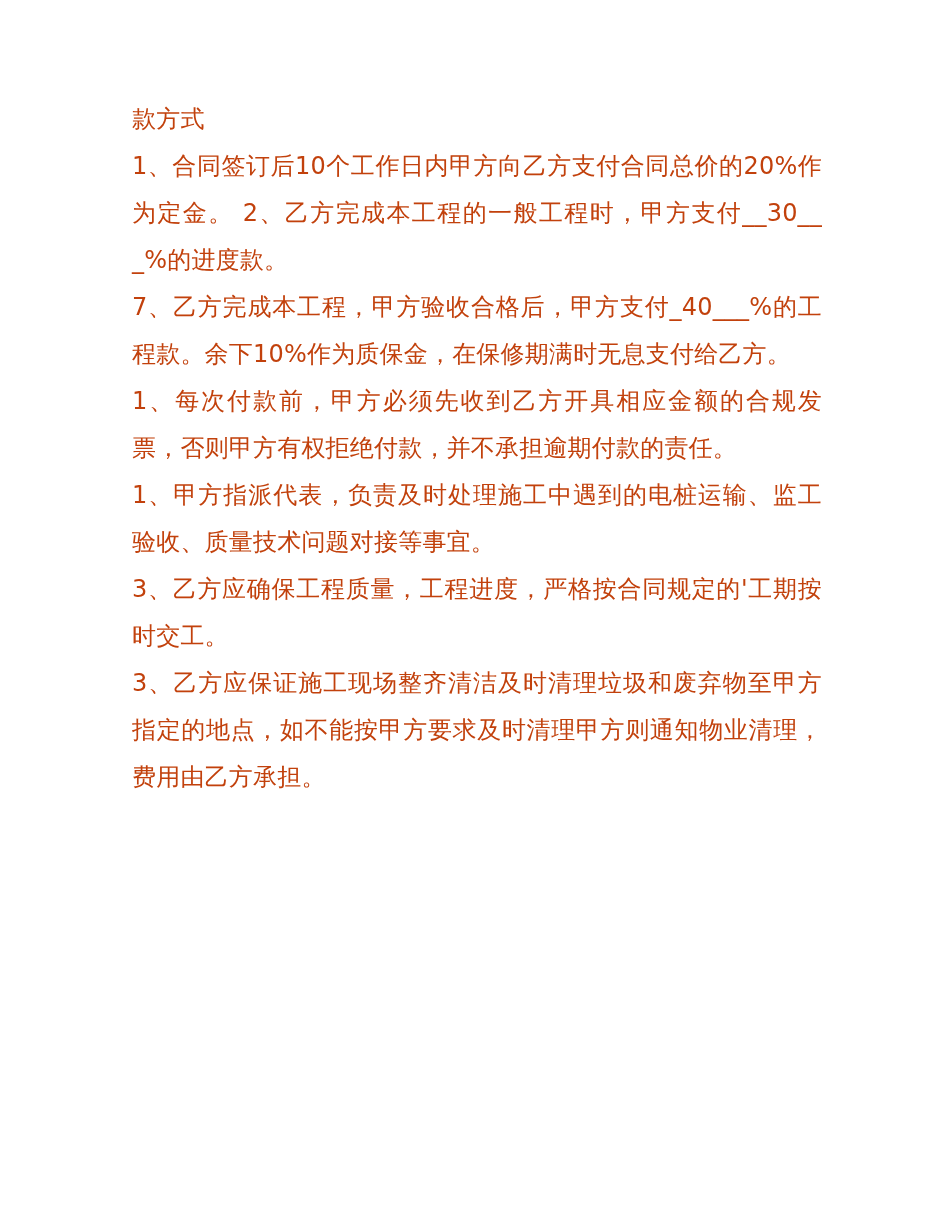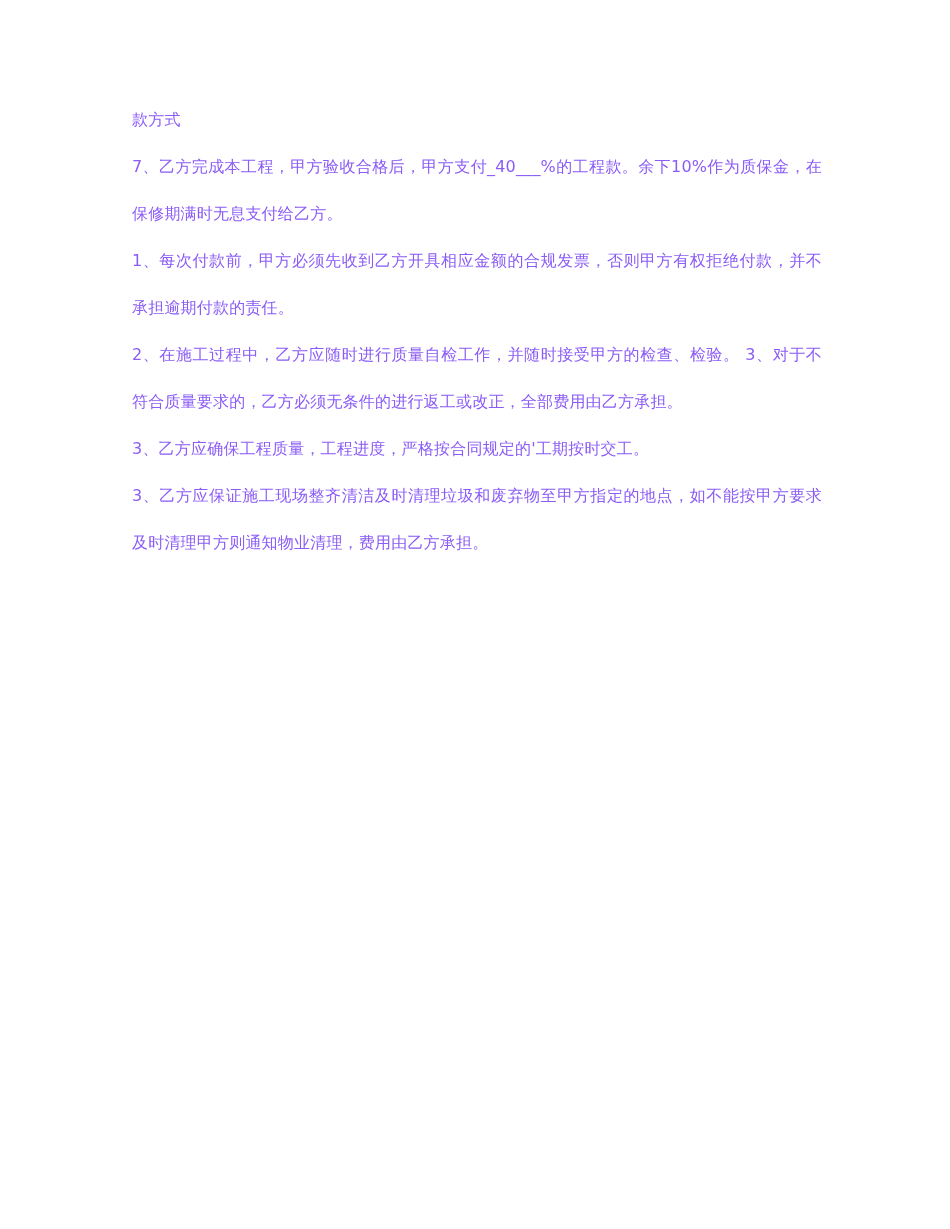--- a/index.html
+++ b/index.html
@@ -18,35 +18,36 @@
     box-sizing: border-box;
     overflow: hidden;
   }
   .doc-body {
     position: absolute;
     left: 132px;
     top: 96px;
     width: 690px;
   }
   .para {
-    font-size: 16px;
+    font-size: 24px;
     line-height: 47px;
-    color: #8b5cf6;
+    color: #c2410c;
     margin: 0 0 0 0;
     text-align: justify;
     text-justify: inter-ideograph;
     letter-spacing: 0.2px;
     word-break: break-all;
   }
 </style>
 </head>
 <body>
 
 <div class="page">
   <div class="doc-body">
     <p class="para">款方式</p>
+    <p class="para">1、合同签订后10个工作日内甲方向乙方支付合同总价的20%作为定金。 2、乙方完成本工程的一般工程时，甲方支付__30___%的进度款。</p>
     <p class="para">7、乙方完成本工程，甲方验收合格后，甲方支付_40___%的工程款。余下10%作为质保金，在保修期满时无息支付给乙方。</p>
     <p class="para">1、每次付款前，甲方必须先收到乙方开具相应金额的合规发票，否则甲方有权拒绝付款，并不承担逾期付款的责任。</p>
-    <p class="para">2、在施工过程中，乙方应随时进行质量自检工作，并随时接受甲方的检查、检验。 3、对于不符合质量要求的，乙方必须无条件的进行返工或改正，全部费用由乙方承担。</p>
+    <p class="para">1、甲方指派代表，负责及时处理施工中遇到的电桩运输、监工验收、质量技术问题对接等事宜。</p>
     <p class="para">3、乙方应确保工程质量，工程进度，严格按合同规定的'工期按时交工。</p>
     <p class="para">3、乙方应保证施工现场整齐清洁及时清理垃圾和废弃物至甲方指定的地点，如不能按甲方要求及时清理甲方则通知物业清理，费用由乙方承担。</p>
   </div>
 </div>
 
 </body></html>

